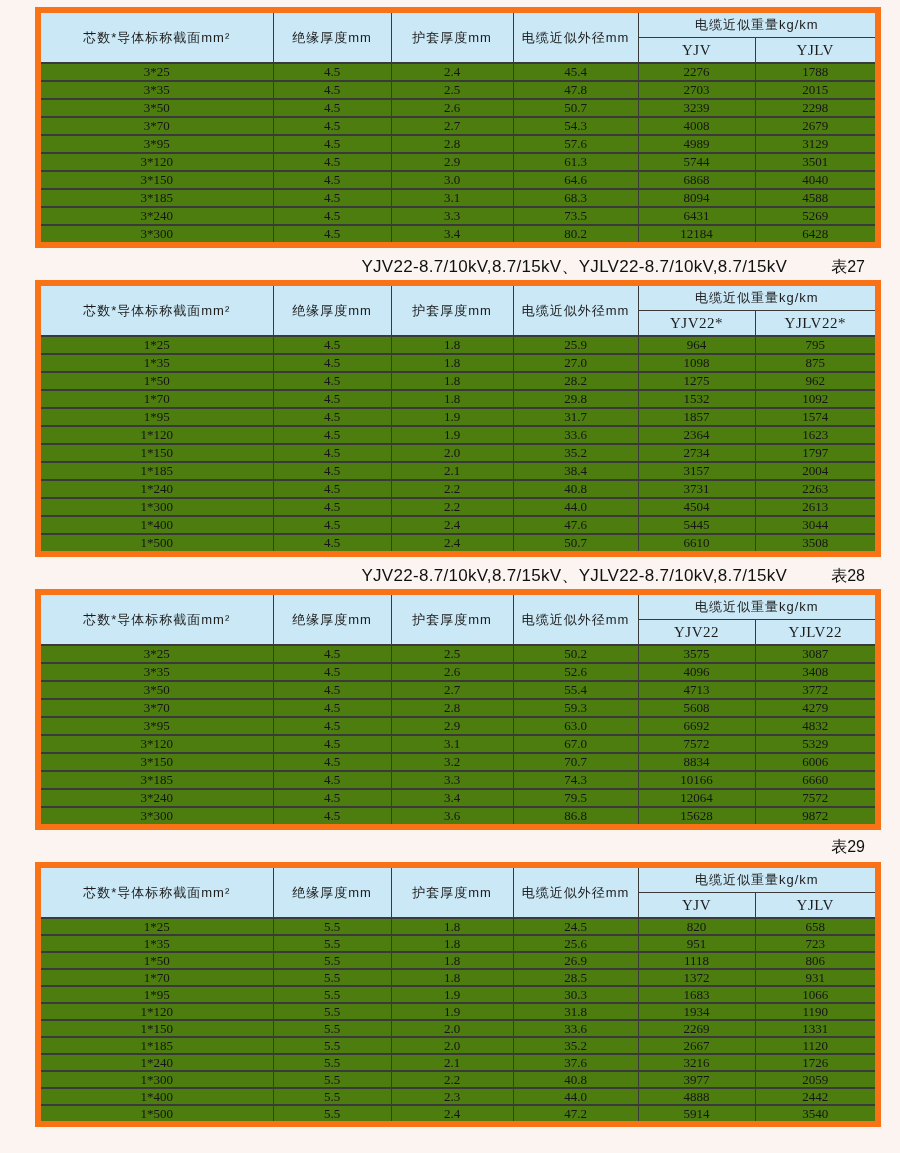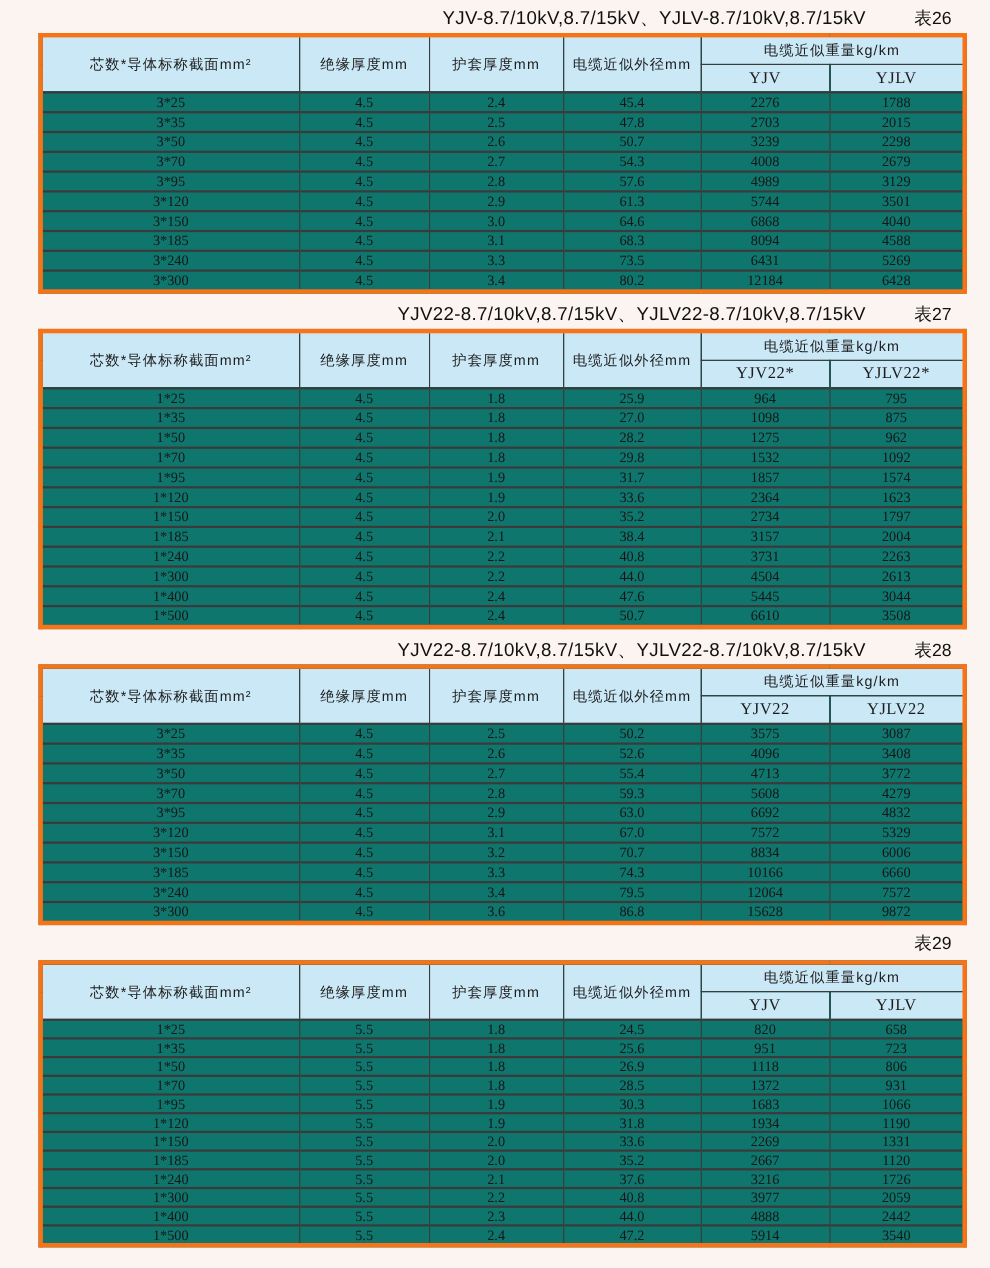--- a/index.html
+++ b/index.html
@@ -16,22 +16,22 @@
     display:flex;justify-content:flex-end;align-items:baseline;
     width:840px;height:23px;padding-right:10px;box-sizing:border-box;
   }
   .title{
     font-size:17px;letter-spacing:.3px;color:#101010;
     margin-right:44px;white-space:nowrap;
   }
   .table-label{font-size:16px;color:#101010;white-space:nowrap;}
   table.spec{
     border-collapse:collapse;table-layout:fixed;
-    width:840px;background:#0f766e;
-    border:4px solid #f97316;
+    width:840px;background:#4d7c0f;
+    border:6px solid #f97316;
     margin-top:2px;
   }
   col.w1{width:235px;} col.w2{width:118px;} col.w3{width:122px;}
   col.w4{width:125px;} col.w5{width:117px;} col.w6{width:123px;}
   th{
     background:#cbe8f6;
     border:1px solid #3a3a3a;
     font-weight:normal;font-size:13px;color:#1c1c1c;
     height:24px;padding:0;text-align:center;vertical-align:middle;
     letter-spacing:1px;
@@ -49,24 +49,20 @@
     height:16px;line-height:16px;padding:0;text-align:center;vertical-align:middle;
     overflow:hidden;white-space:nowrap;
   }
   .compact td{height:15px;line-height:15px;}
 </style>
 </head>
 <body>
 
 <div id="page">
   <section class="table-section">
-    <div class="title-row">
-      <span class="title">YJV-8.7/10kV,8.7/15kV、YJLV-8.7/10kV,8.7/15kV</span>
-      <span class="table-label">表26</span>
-    </div>
     <table class="spec">
       <colgroup>
         <col class="w1">
           <col class="w2">
           <col class="w3">
         <col class="w4">
           <col class="w5">
           <col class="w6">
       </colgroup>
       <thead>

